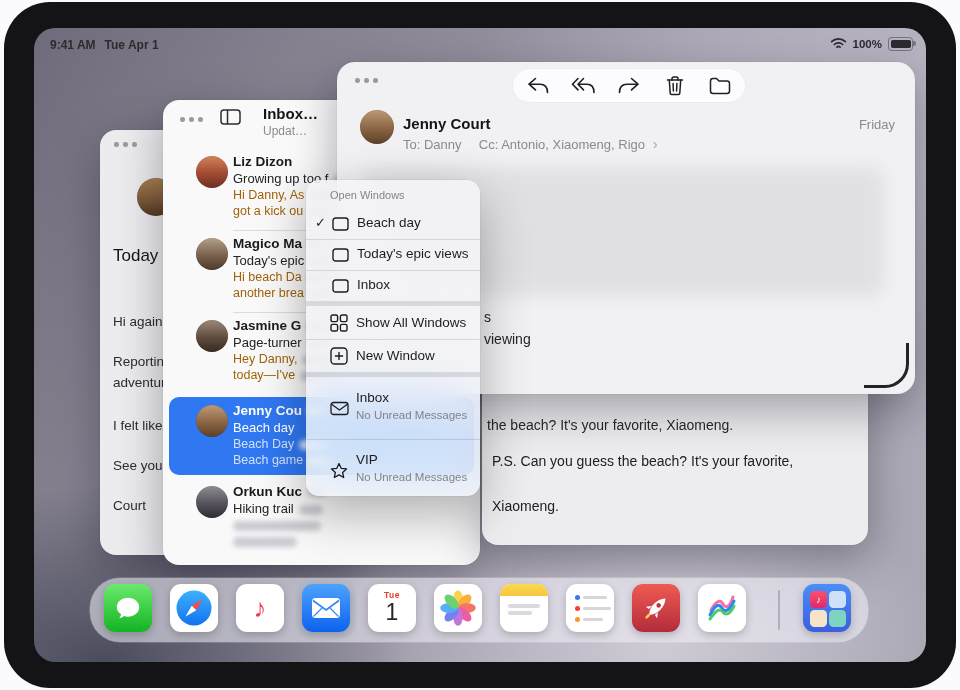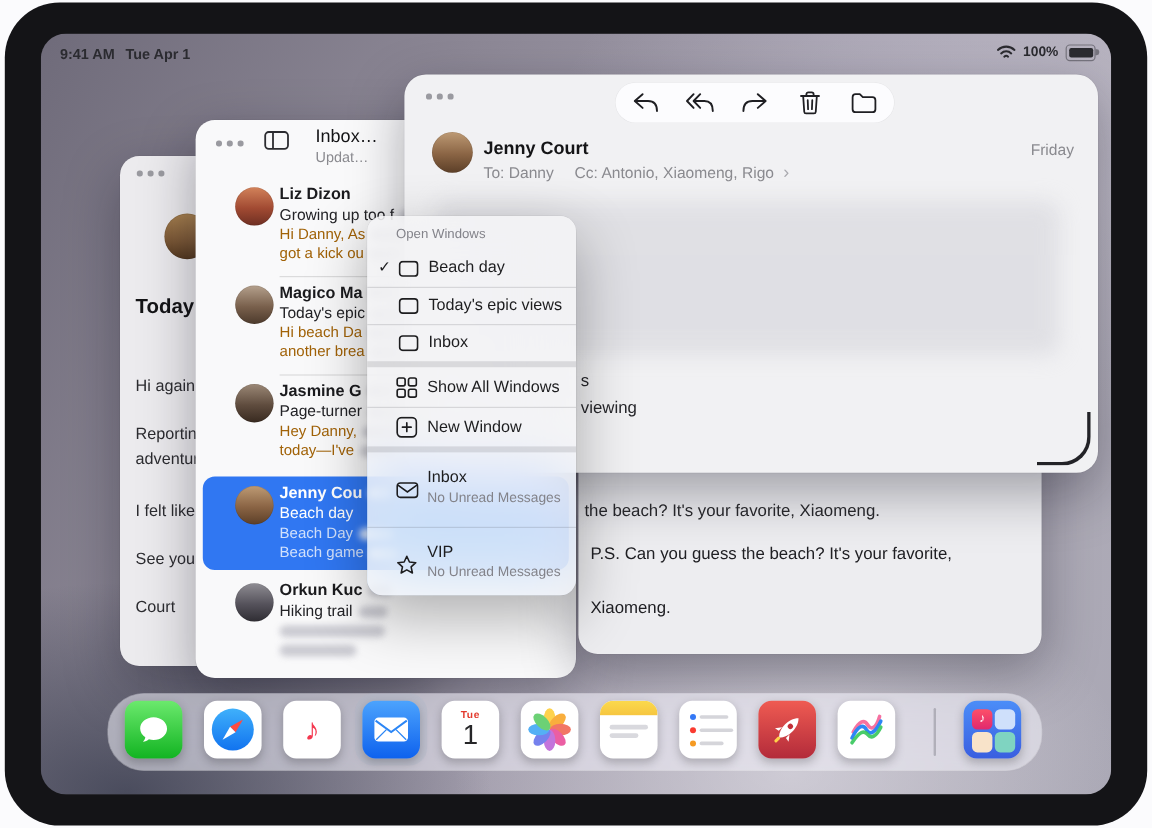--- a/index.html
+++ b/index.html
@@ -32,25 +32,25 @@
   .av-magico{background:linear-gradient(180deg,#b4a08c 0%,#79604c 55%,#4c3a2c 100%)}
   .av-jasmine{background:linear-gradient(180deg,#9b8876 0%,#5f4c3e 55%,#382a20 100%)}
   .av-jenny{background:linear-gradient(180deg,#bd9a74 0%,#8a6444 55%,#5c3f28 100%)}
   .av-orkun{background:linear-gradient(180deg,#8f8d93 0%,#55525b 55%,#2f2d33 100%)}
   .sm{display:inline-block;height:10px;border-radius:5px;background:#c3c3cb;filter:blur(2.5px);opacity:.85;vertical-align:middle;margin-left:5px}
   .smw{background:rgba(255,255,255,.85);opacity:.9}
   .blob{position:absolute;background:#cfcfd6;filter:blur(9px);opacity:.5;border-radius:10px}
   .hairline{position:absolute;height:1px;background:rgba(60,60,67,.16)}
   
   .win-a{left:66px;top:102px;width:270px;height:425px;border-radius:16px;background:#ecebee;z-index:10}
-  .wa-title{font-size:17px;font-weight:bold;color:#141416}
+  .wa-title{font-size:17px;font-weight:normal;color:#141416}
   .wa-line{font-size:13.5px;color:#2c2c30}
   
   .win-b{left:129px;top:72px;width:317px;height:465px;border-radius:16px;background:#f9f9fa;z-index:20;overflow:hidden}
-  .wb-title{font-size:15px;font-weight:normal;color:#141416}
+  .wb-title{font-size:15px;font-weight:bold;color:#141416}
   .wb-sub{font-size:12px;color:#8a8a8f}
   .row{position:absolute;left:0;width:100%}
   .nm{font-size:13.5px;font-weight:bold;color:#1b1b1e}
   .sj{font-size:13px;color:#232327}
   .pv{font-size:12.5px;color:#a16207}
   .sel{position:absolute;left:6px;top:297px;width:305px;height:78px;border-radius:10px;background:#3077f2}
   .nm-w{color:#fff}.sj-w{color:#fff}.pv-w{color:rgba(255,255,255,.78)}
   
   .win-c{left:448px;top:112px;width:386px;height:405px;border-radius:16px;background:#ededf0;z-index:30}
   .wc-line{font-size:14px;color:#202024}

